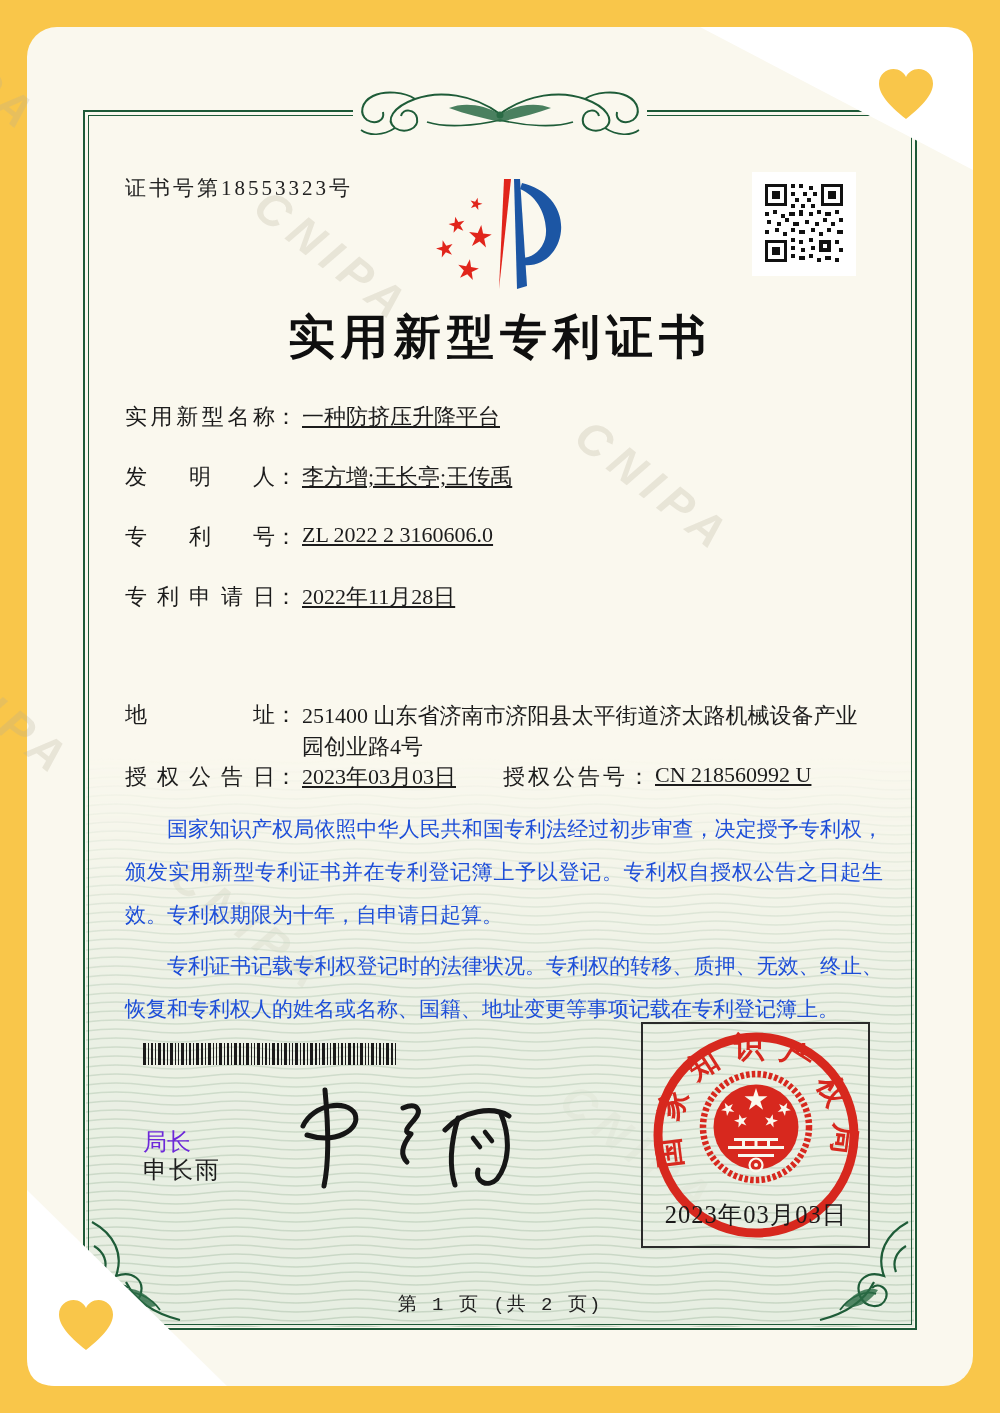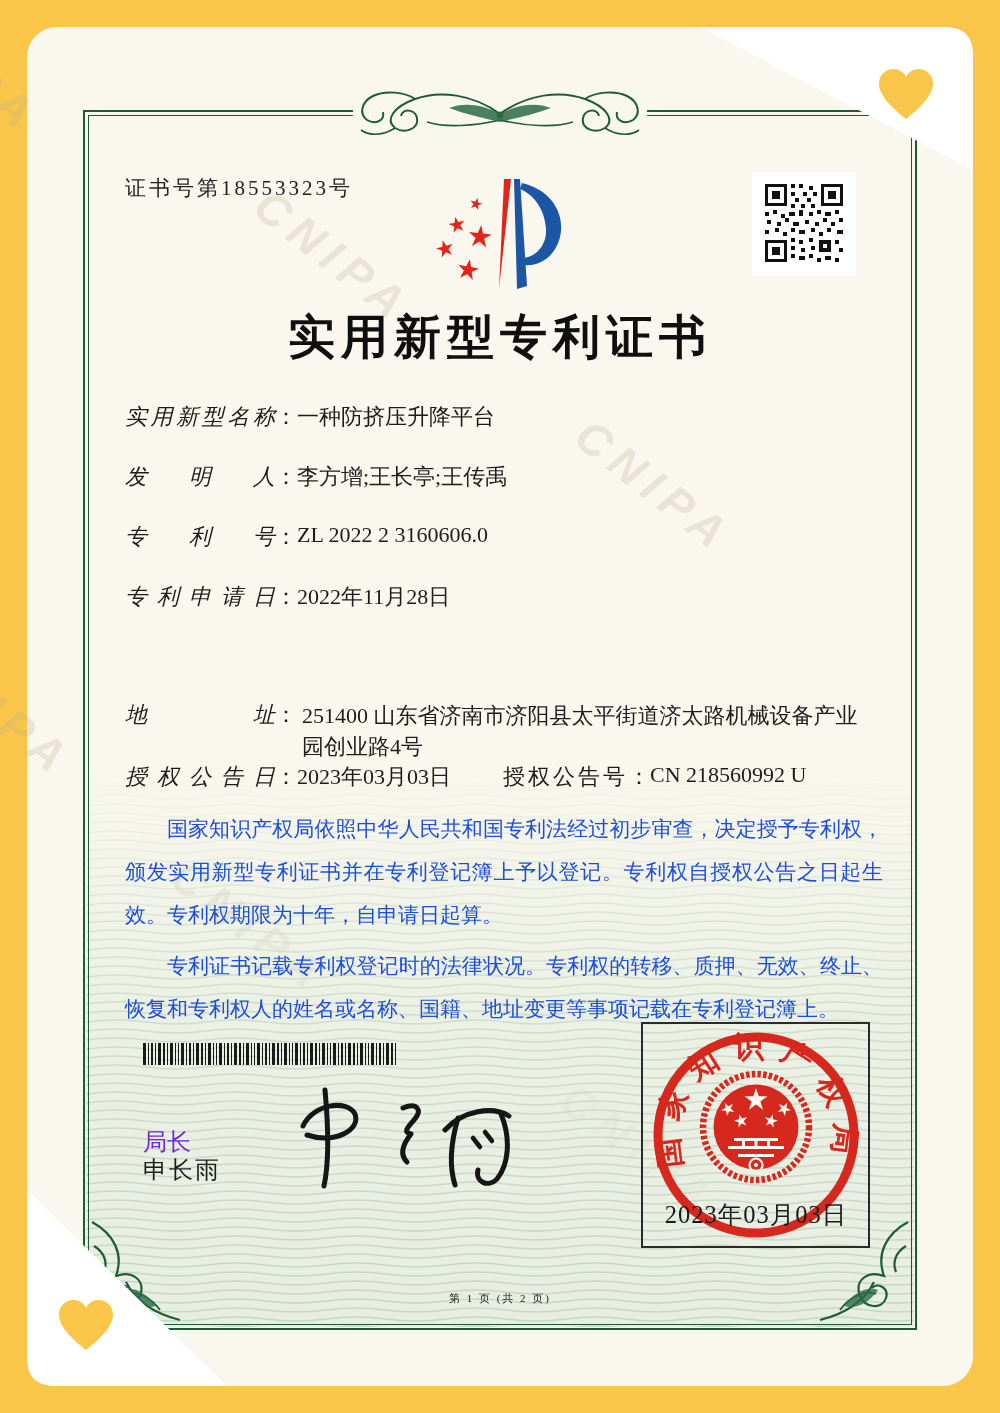--- a/index.html
+++ b/index.html
@@ -15,39 +15,39 @@
   
   .frame{position:absolute;left:83px;top:110px;right:83px;bottom:83px;border:2.5px solid #1E5A38;}
   .frame-inner{position:absolute;inset:3px;border:1px solid #1E5A38;}
   .topflo{position:absolute;left:335px;top:84px;width:330px;height:56px;}
   .cornflo{position:absolute;width:104px;height:108px;}
   
   .certno{position:absolute;left:125px;top:174px;font-size:21px;letter-spacing:3px;color:#222;}
   .title{position:absolute;left:0;right:0;top:306px;text-align:center;font-size:47px;
          font-weight:700;letter-spacing:6px;color:#0f0f0f;}
   .row{position:absolute;left:125px;font-size:22px;color:#1c1c1c;white-space:nowrap;}
-  .lbl{display:inline-block;width:150px;text-align:justify;text-align-last:justify;vertical-align:top;font-style:italic;}
+  .lbl{display:inline-block;width:150px;text-align:justify;text-align-last:justify;vertical-align:top;}
   .cl{vertical-align:top;}
-  .val{vertical-align:top;}
+  .val{margin-left:5px;vertical-align:top;text-decoration:underline;}
   .val-wrap{display:inline-block;width:560px;white-space:normal;line-height:31px;margin-left:5px;vertical-align:top;font-family:Liberation Serif, serif;}
   .g2{position:absolute;left:378px;top:0;text-align:center;}
   .g2 .lbl2{letter-spacing:3px;}
   .bodytext{position:absolute;left:125px;top:808px;width:758px;font-size:21px;line-height:43px;
             text-align:justify;color:#1d4ed8;}
   .bodytext p{margin:0;text-indent:2em;}
   .bodytext p+p{margin-top:8px;}
   .bc{position:absolute;left:143px;top:1043px;width:254px;height:22px;}
   .sig-title{position:absolute;left:143px;top:1126px;font-family:"Liberation Sans","DejaVu Sans",sans-serif;
              font-size:24px;color:#6d28d9;}
   .sig-name{position:absolute;left:143px;top:1154px;font-family:Liberation Serif, serif;
             font-size:24px;color:#1d1d1d;letter-spacing:2px;}
   .handsig{position:absolute;left:295px;top:1082px;width:220px;height:112px;}
   .sealbox{position:absolute;left:630px;top:1010px;width:252px;height:252px;}
-  .pageno{position:absolute;left:0;right:0;top:1291px;text-align:center;font-size:11px;
-          letter-spacing:2px;color:#222;}
+  .pageno{position:absolute;left:0;right:0;top:1291px;text-align:center;font-size:19px;
+          letter-spacing:2px;color:#222;font-family:Liberation Mono, monospace;}
   .note{position:absolute;left:0;right:0;top:1349px;text-align:center;font-size:21px;
         letter-spacing:3px;color:#1a1a1a;}
   .fold{position:absolute;}
 </style>
 </head>
 <body>
 
 <div class="page">
   <div class="paper"></div>
 

